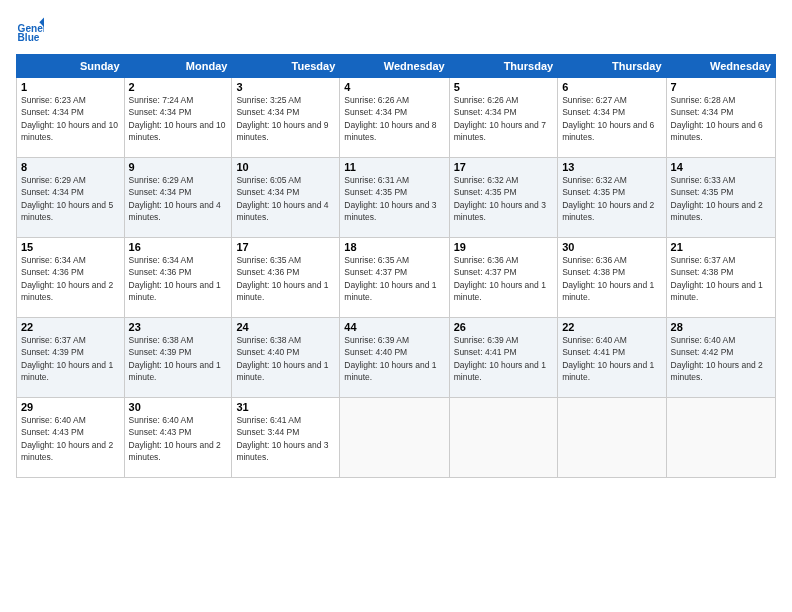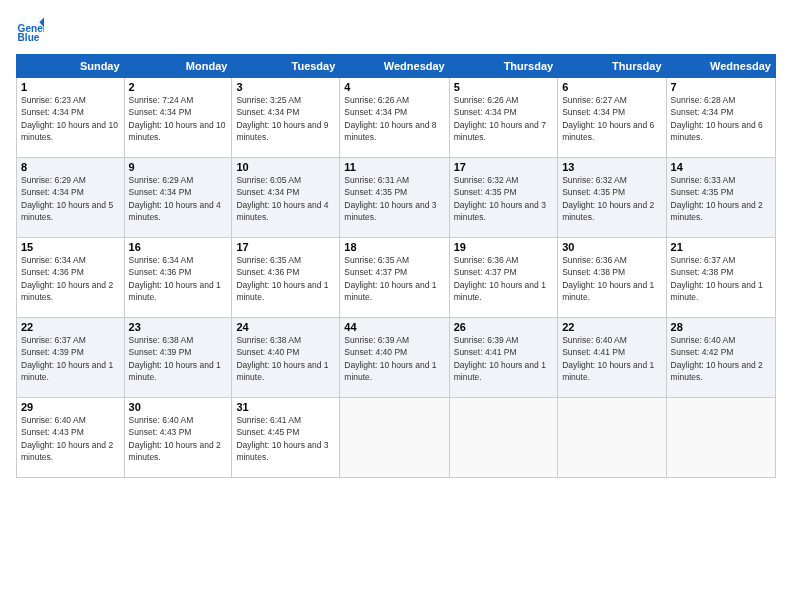--- a/index.html
+++ b/index.html
@@ -306,21 +306,21 @@
         </td>
           <td>
           <span class="day-num">30</span>
           <span class="day-info">Sunrise: 6:40 AM</span><br>
           <span class="day-info">Sunset: 4:43 PM</span><br>
           <span class="day-info">Daylight: 10 hours and 2 minutes.</span>
         </td>
           <td>
           <span class="day-num">31</span>
           <span class="day-info">Sunrise: 6:41 AM</span><br>
-          <span class="day-info">Sunset: 4:45 PM</span><br>
+          <span class="day-info">Sunset: 3:44 PM</span><br>
           <span class="day-info">Daylight: 10 hours and 3 minutes.</span>
         </td>
           <td class="empty-cell"></td>
           <td class="empty-cell"></td>
           <td class="empty-cell"></td>
           <td class="empty-cell"></td>
         </tr>
       </tbody>
   </table>
 

